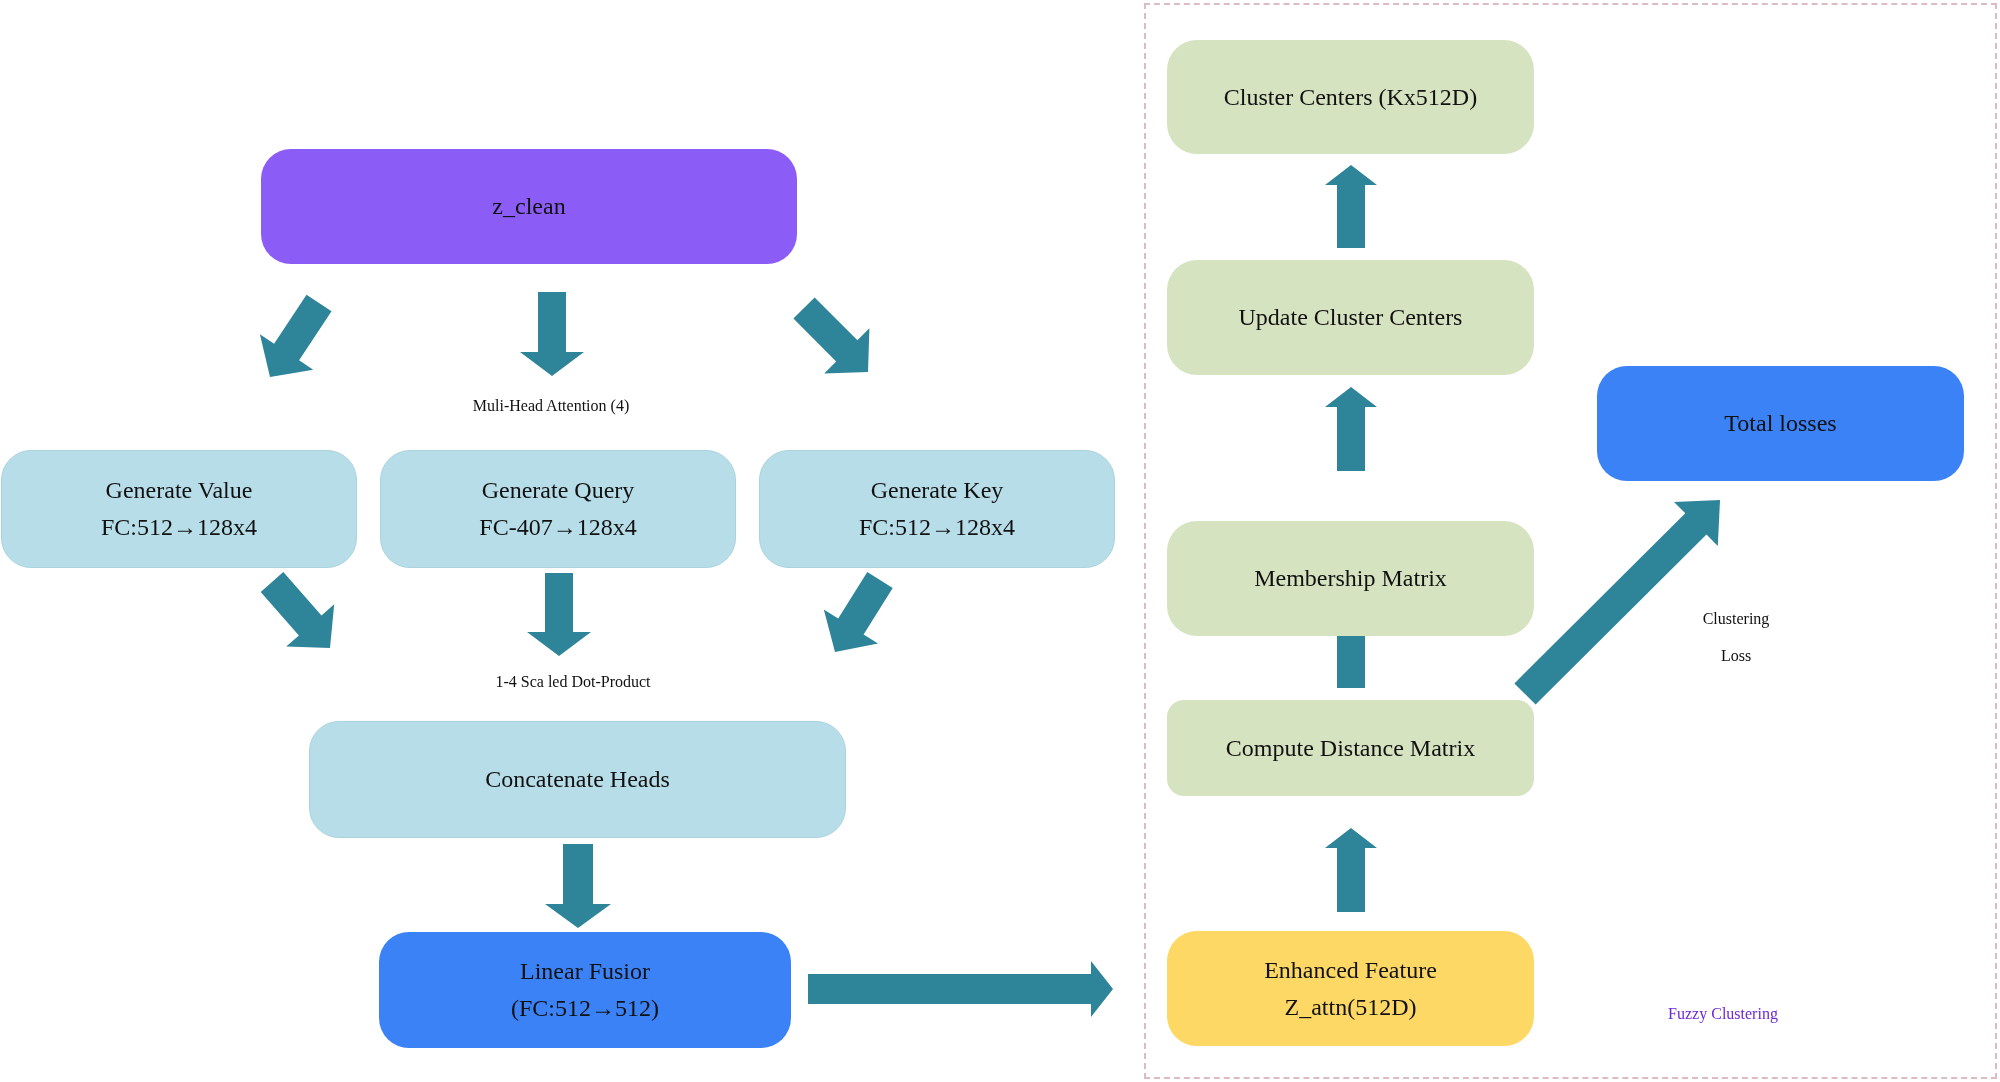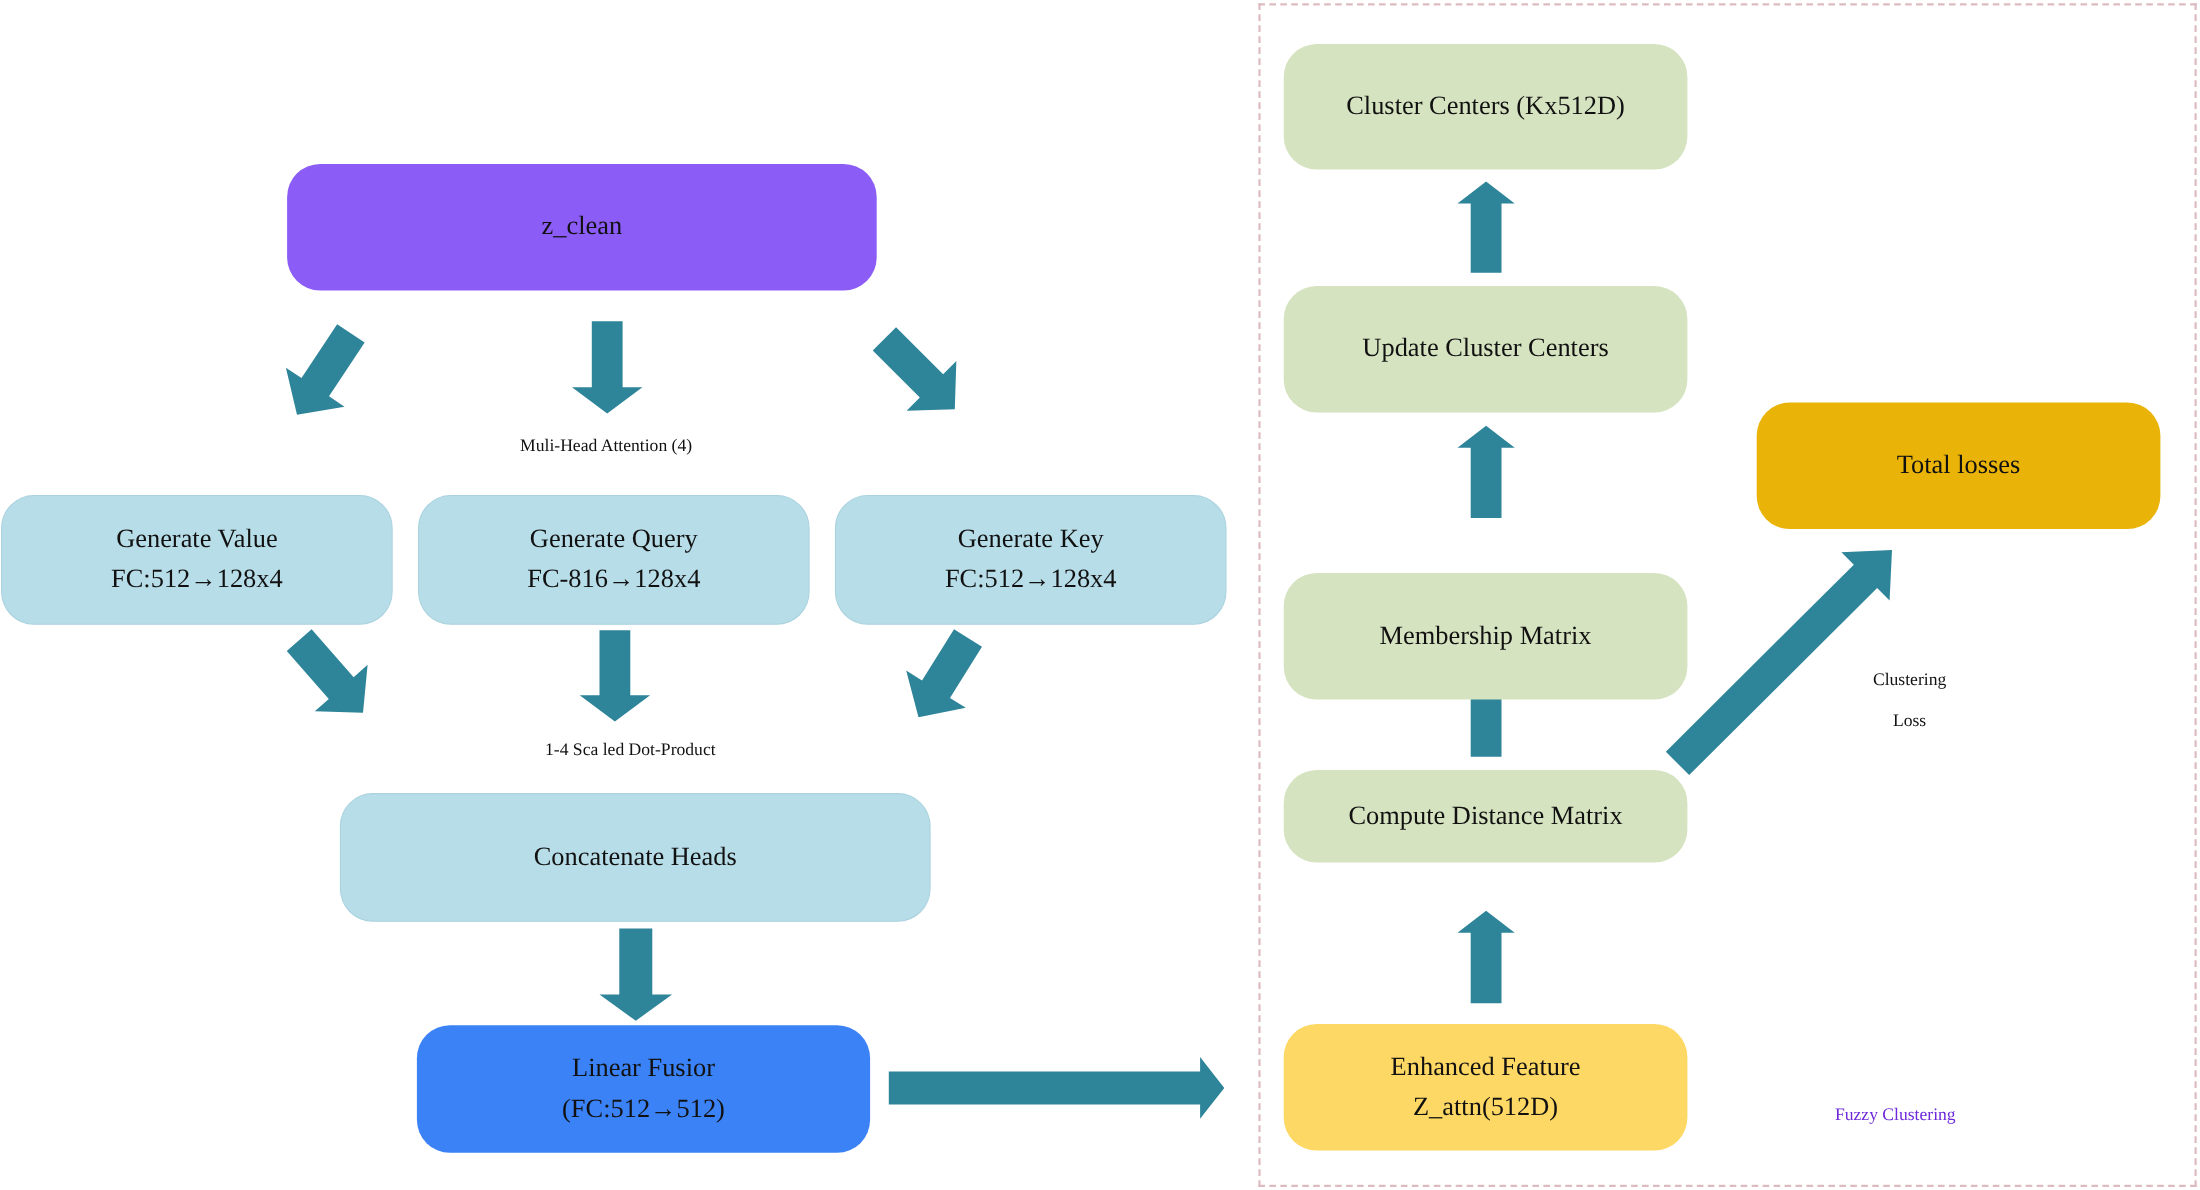--- a/index.html
+++ b/index.html
@@ -6,21 +6,21 @@
   body { width: 2000px; height: 1082px; position: relative; overflow: hidden;
          font-family: "Liberation Serif", "DejaVu Serif", serif; color: #111; }
   .node { position: absolute; box-sizing: border-box; border-radius: 30px;
           display: flex; flex-direction: column; align-items: center; justify-content: center;
           text-align: center; font-size: 24px; line-height: 37px; }
   .blue   { background: #b7dde8; border: 1px solid #aad3df; }
   .yellow { background: #8b5cf6; }
   .peach  { background: #3b82f6; }
   .green  { background: #d6e3c0; }
   .gold   { background: #fdd864; }
-  .purple { background: #eab308; }
+  .purple { background: #3b82f6; }
   .label { position: absolute; font-size: 16px; white-space: nowrap; transform: translate(-50%, -50%); }
   .label-center { text-align: center; line-height: 37px; }
   .fuzzy { color: #6d28d9; }
   #dashbox { position: absolute; left: 1144px; top: 3px; width: 853px; height: 1076px;
              box-sizing: border-box; border: 2px dashed #dcbcc0; }
   svg#arrows { position: absolute; left: 0; top: 0; }
 </style>
 </head>
 <body>
 
@@ -47,21 +47,21 @@
 </div>
 
 <div class="label" style="left:551px;top:406px;">Muli-Head Attention (4)</div>
 
 <div class="node blue" style="left:1px;top:450px;width:356px;height:118px;">
   <span>Generate Value</span>
   <span>FC:512→128x4</span>
 </div>
 <div class="node blue" style="left:380px;top:450px;width:356px;height:118px;">
   <span>Generate Query</span>
-  <span>FC-816→128x4</span>
+  <span>FC-407→128x4</span>
 </div>
 <div class="node blue" style="left:759px;top:450px;width:356px;height:118px;">
   <span>Generate Key</span>
   <span>FC:512→128x4</span>
 </div>
 
 <div class="label" style="left:573px;top:682px;">1-4 Sca led Dot-Product</div>
 
 <div class="node blue" style="left:309px;top:721px;width:537px;height:117px;">
   <span>Concatenate Heads</span>
@@ -74,21 +74,21 @@
 
 <div class="node green" style="left:1167px;top:40px;width:367px;height:114px;">
   <span>Cluster Centers (Kx512D)</span>
 </div>
 <div class="node green" style="left:1167px;top:260px;width:367px;height:115px;">
   <span>Update Cluster Centers</span>
 </div>
 <div class="node green" style="left:1167px;top:481px;width:367px;height:115px;margin-top:40px;">
   <span>Membership Matrix</span>
 </div>
-<div class="node green" style="left:1167px;top:700px;width:367px;height:84px;">
+<div class="node green" style="left:1167px;top:700px;width:367px;height:96px;border-radius:17px;">
   <span>Compute Distance Matrix</span>
 </div>
 <div class="node gold" style="left:1167px;top:931px;width:367px;height:115px;">
   <span>Enhanced Feature</span>
   <span>Z_attn(512D)</span>
 </div>
 <div class="node purple" style="left:1597px;top:366px;width:367px;height:115px;">
   <span>Total losses</span>
 </div>
 

